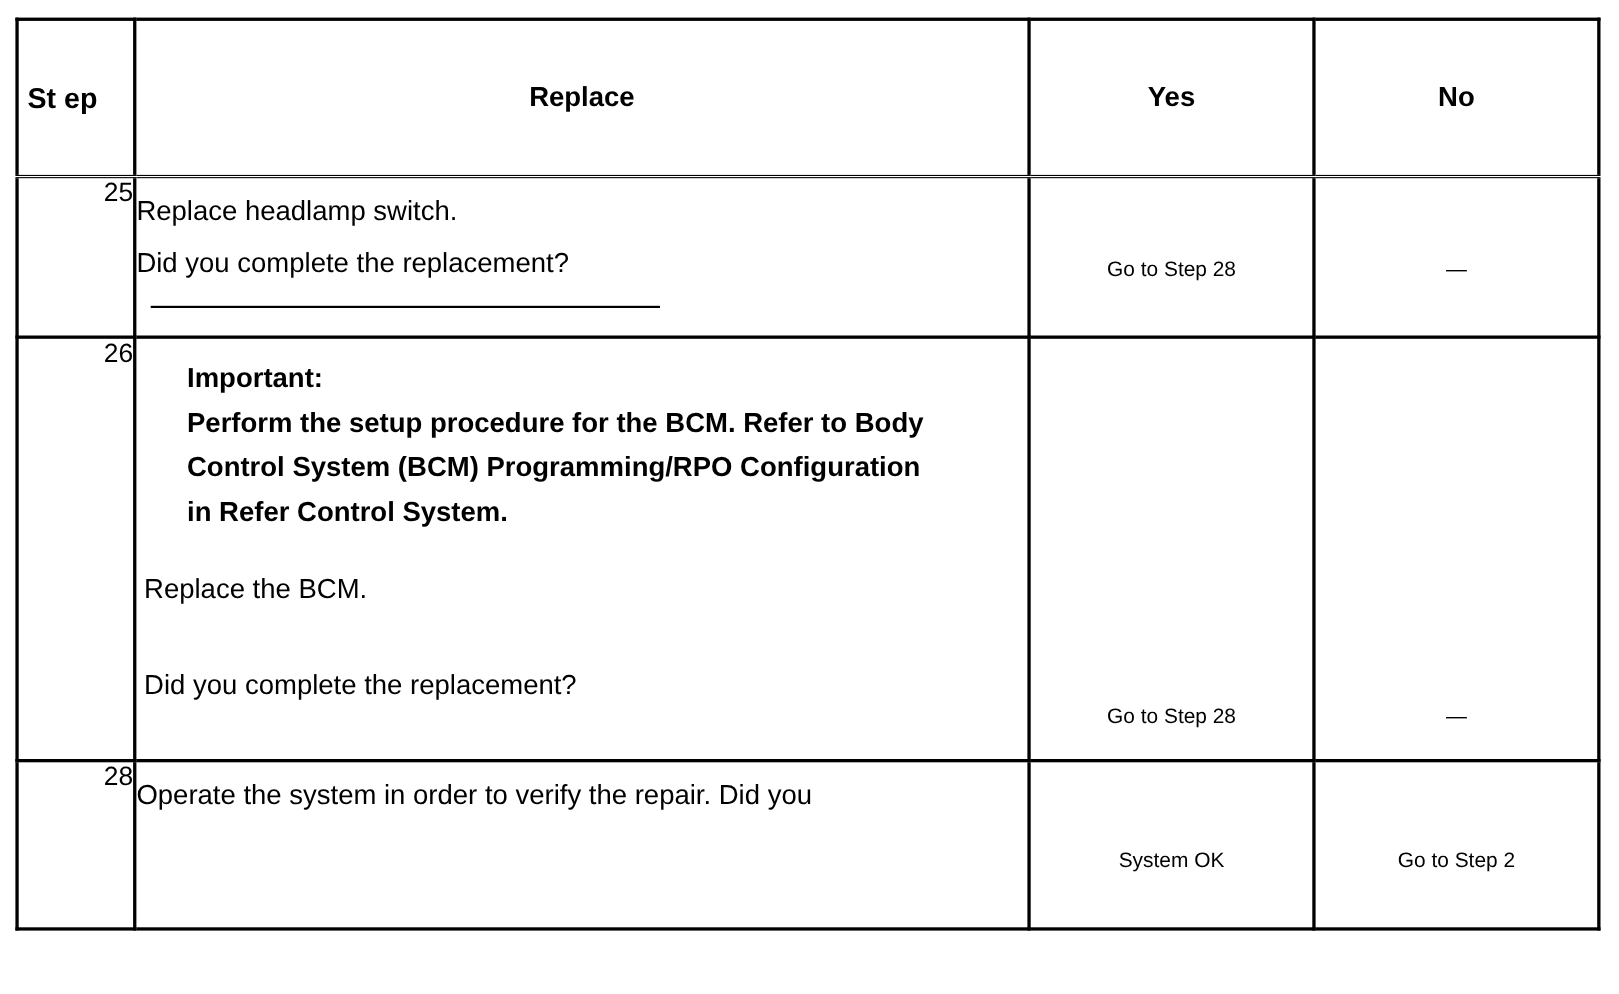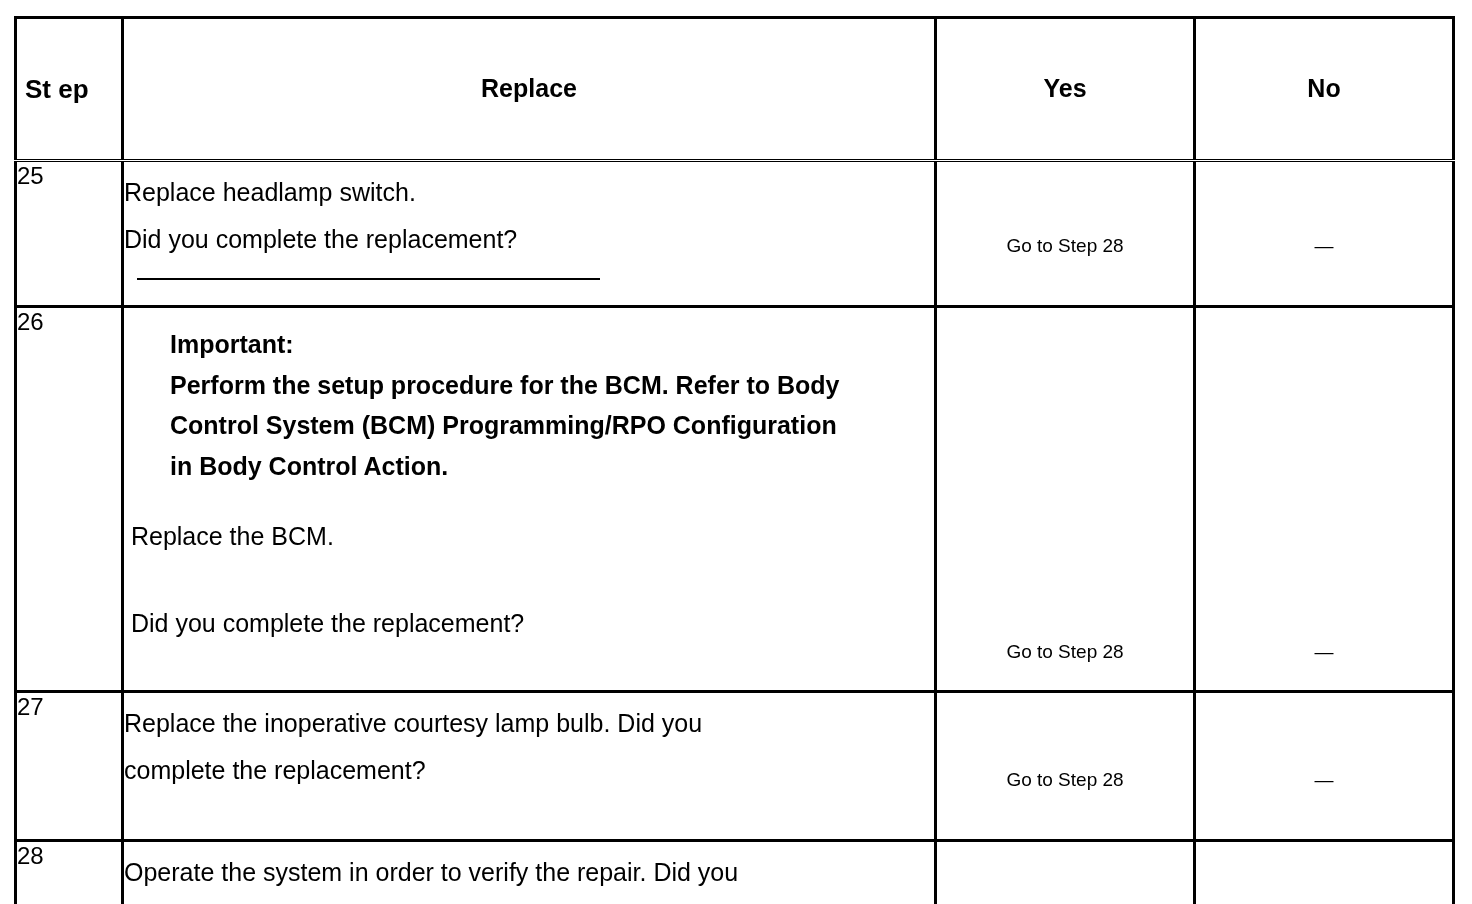--- a/index.html
+++ b/index.html
@@ -58,21 +58,21 @@
     line-height: 1.34;
   }
   .head-row th.h-step {
     font-size: 26px;
     padding-left: 8px;
     text-align: left;
   }
 
   
   .cell-step {
-    text-align: left;
+    text-align: right;
     vertical-align: middle;
     font-size: 24px;
   }
   .cell-action {
     vertical-align: top;
     font-size: 25px;
     line-height: 1.0;
     padding: 16px 10px 8px 18px;
   }
   .cell-yn {
@@ -148,37 +148,28 @@
         <td class="cell-yn">Go to Step 28</td>
         <td class="cell-yn">—</td>
       </tr>
 
       <tr class="row-26">
         <td class="cell-step">26</td>
         <td class="cell-action">
           <span class="ln bold">Important:</span>
           <span class="ln bold">Perform the setup procedure for the BCM. Refer to Body</span>
           <span class="ln bold">Control System (BCM) Programming/RPO Configuration</span>
-          <span class="ln bold">in Body Control Action.</span>
+          <span class="ln bold">in Refer Control System.</span>
           <span class="ln tight gap" style="margin-top:38px"> Replace the BCM.</span>
           <span class="ln tight gap" style="margin-top:62px"> Did you complete the replacement?</span>
         </td>
         <td class="cell-yn">Go to Step 28</td>
         <td class="cell-yn">—</td>
       </tr>
 
-      <tr class="row-27">
-        <td class="cell-step">27</td>
-        <td class="cell-action">
-          <span class="ln tight">Replace the inoperative courtesy lamp bulb. Did you</span>
-          <span class="ln tight act-l2">complete the replacement?</span>
-        </td>
-        <td class="cell-yn">Go to Step 28</td>
-        <td class="cell-yn">—</td>
-      </tr>
 
       <tr class="row-28">
         <td class="cell-step">28</td>
         <td class="cell-action">
           <span class="ln tight">Operate the system in order to verify the repair. Did you</span>
 
         </td>
         <td class="cell-yn">System OK</td>
         <td class="cell-yn">Go to Step 2</td>
       </tr>

